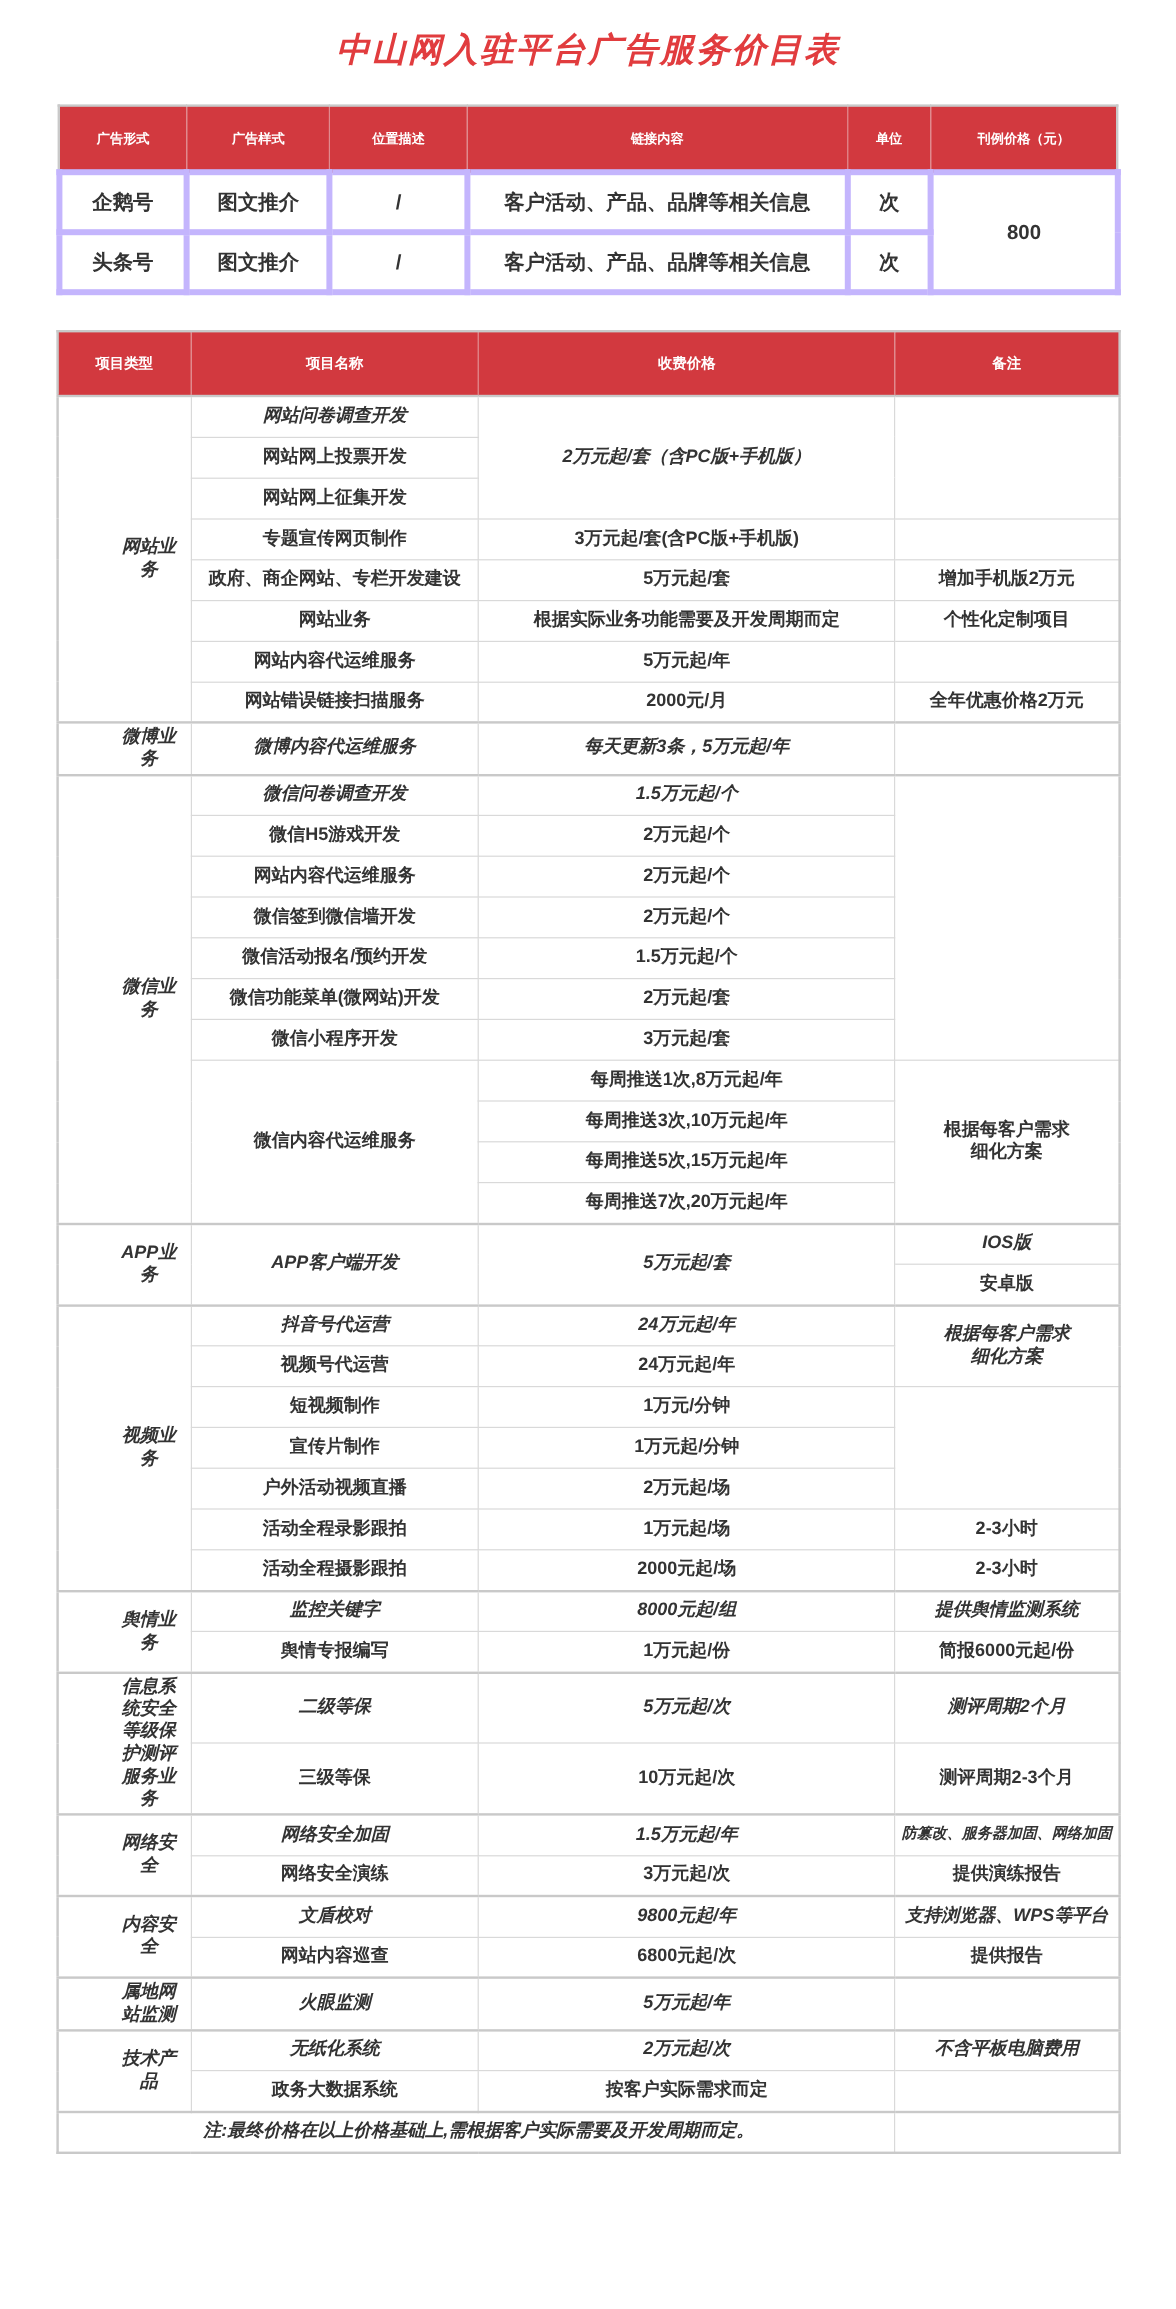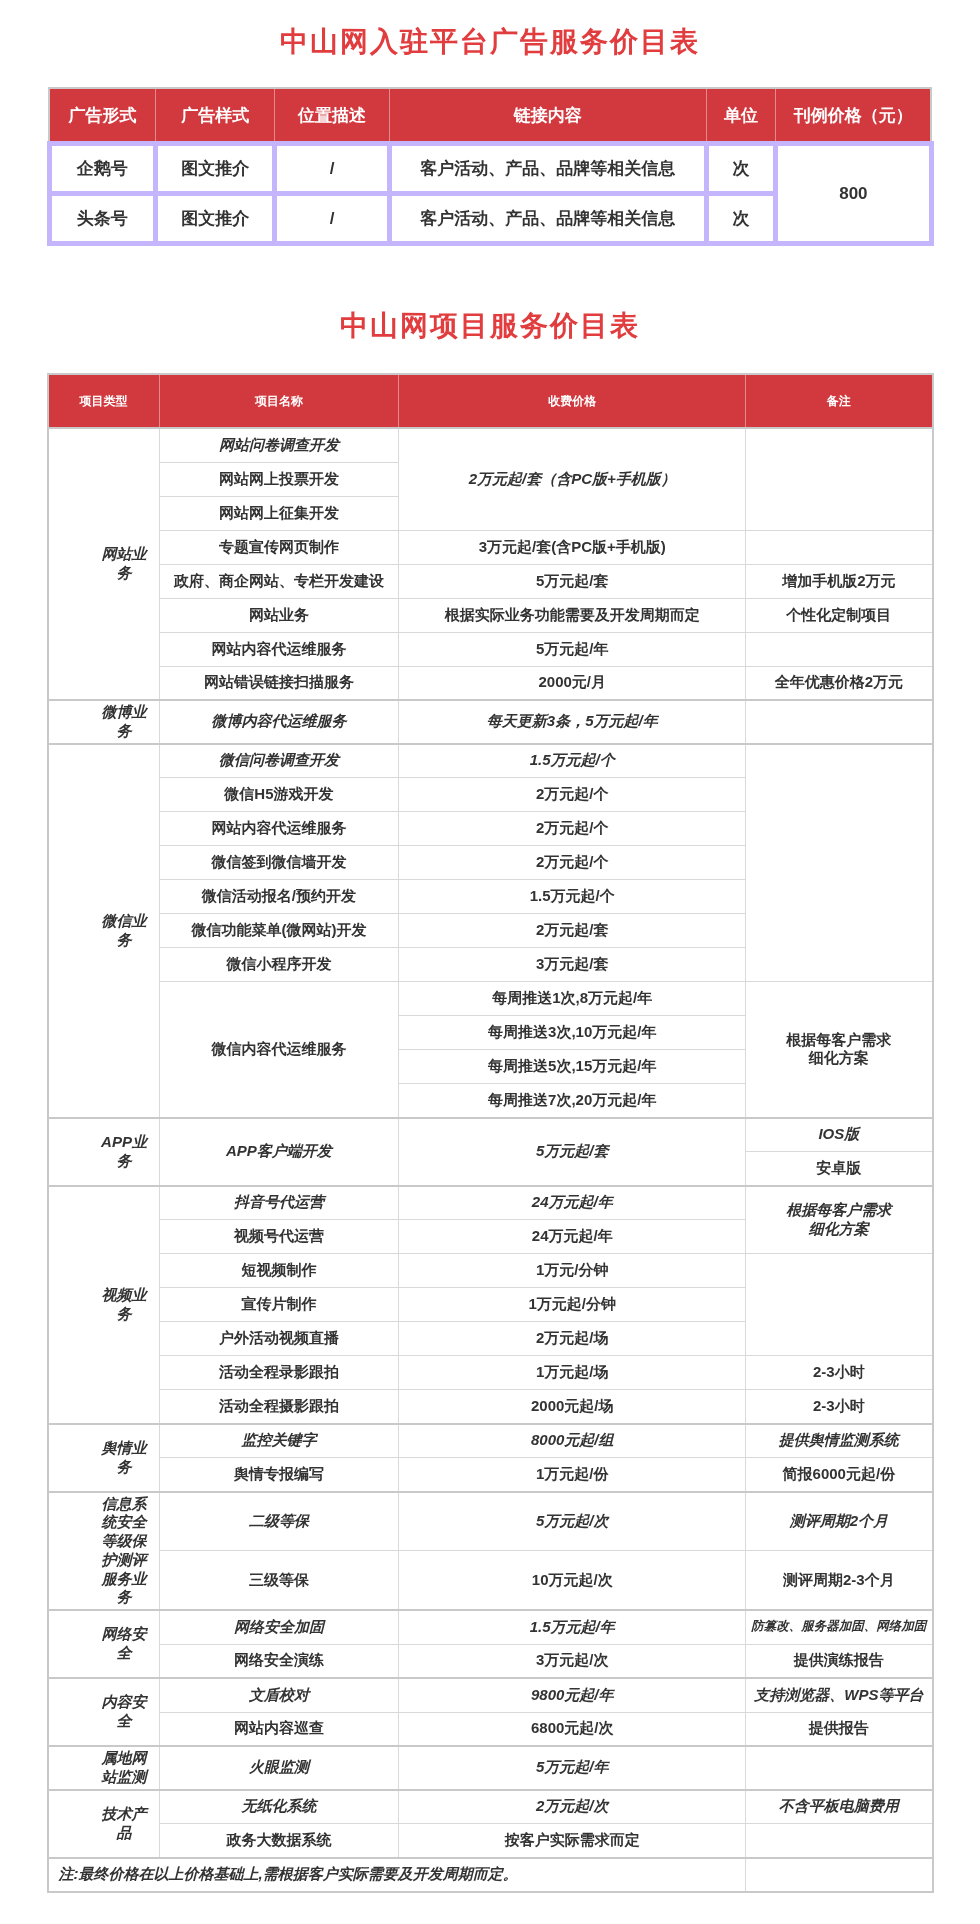--- a/index.html
+++ b/index.html
@@ -18,21 +18,21 @@
   .page{width:980px;height:1924px;overflow:hidden;background:#ffffff;}
   .doc-title{
     text-align:center;
     color:var(--title-red);
     font-size:28px;
     font-weight:bold;
     line-height:36px;
     margin:0;
     letter-spacing:2px;
   }
-  #ad-title{padding-top:24px;}
+  #ad-title{padding-top:24px;font-style:italic;}
   #project-title{margin-top:62px;}
   table{
     border-collapse:collapse;
     table-layout:fixed;
     width:887px;
     margin:0 auto;
     border:2px solid var(--border-heavy);
   }
   th{
     background:var(--header-bg);
@@ -43,36 +43,36 @@
   td{
     text-align:center;
     font-weight:bold;
     color:var(--text);
     padding:2px 6px;
     box-sizing:border-box;
     overflow:hidden;
   }
   
   .ad-table{margin-top:27px;}
-  .ad-table th{height:50px;font-size:17px;border:1px solid #e08a8e;}
+  .ad-table th{height:50px;font-size:11px;border:1px solid #e08a8e;}
   .ad-table td{height:50px;font-size:17px;border:5px solid #c4b5fd;}
   
   .project-table{margin-top:29px;}
   .project-table th{height:50px;font-size:12px;border:1px solid #e08a8e;}
   .project-table td{
     height:34px;
     font-size:15px;
     border:1px solid var(--border-light);
     line-height:1.25;
   }
   .project-table tr.group-start td{border-top:2px solid var(--border-heavy);font-style:italic;}
   .c-category{white-space:pre-line;font-size:15px;padding-left:47px;}
   .c-remark{white-space:pre-line;font-size:14px;margin-left:36px;}
   .c-remark.small{font-size:12.5px;padding:2px 1px;}
-  .c-note{text-align:left;font-size:13.5px;padding-left:10px;}
+  .c-note{text-align:center;font-size:13.5px;padding-left:10px;}
 </style>
 </head>
 <body>
 
 <div class="page">
 
   <h1 class="doc-title" id="ad-title">中山网入驻平台广告服务价目表</h1>
 
   <table class="ad-table">
     <colgroup>
@@ -105,21 +105,20 @@
         <tr>
           <td>头条号</td>
           <td>图文推介</td>
           <td>/</td>
           <td>客户活动、产品、品牌等相关信息</td>
           <td>次</td>
         </tr>
       </tbody>
   </table>
 
-  <h1 class="doc-title" id="project-title">中山网项目服务价目表</h1>
 
   <table class="project-table">
     <colgroup>
       <col style="width:12.6%">
         <col style="width:27.1%">
         <col style="width:39.2%">
         <col style="width:21.1%">
     </colgroup>
     <thead>
       <tr>

